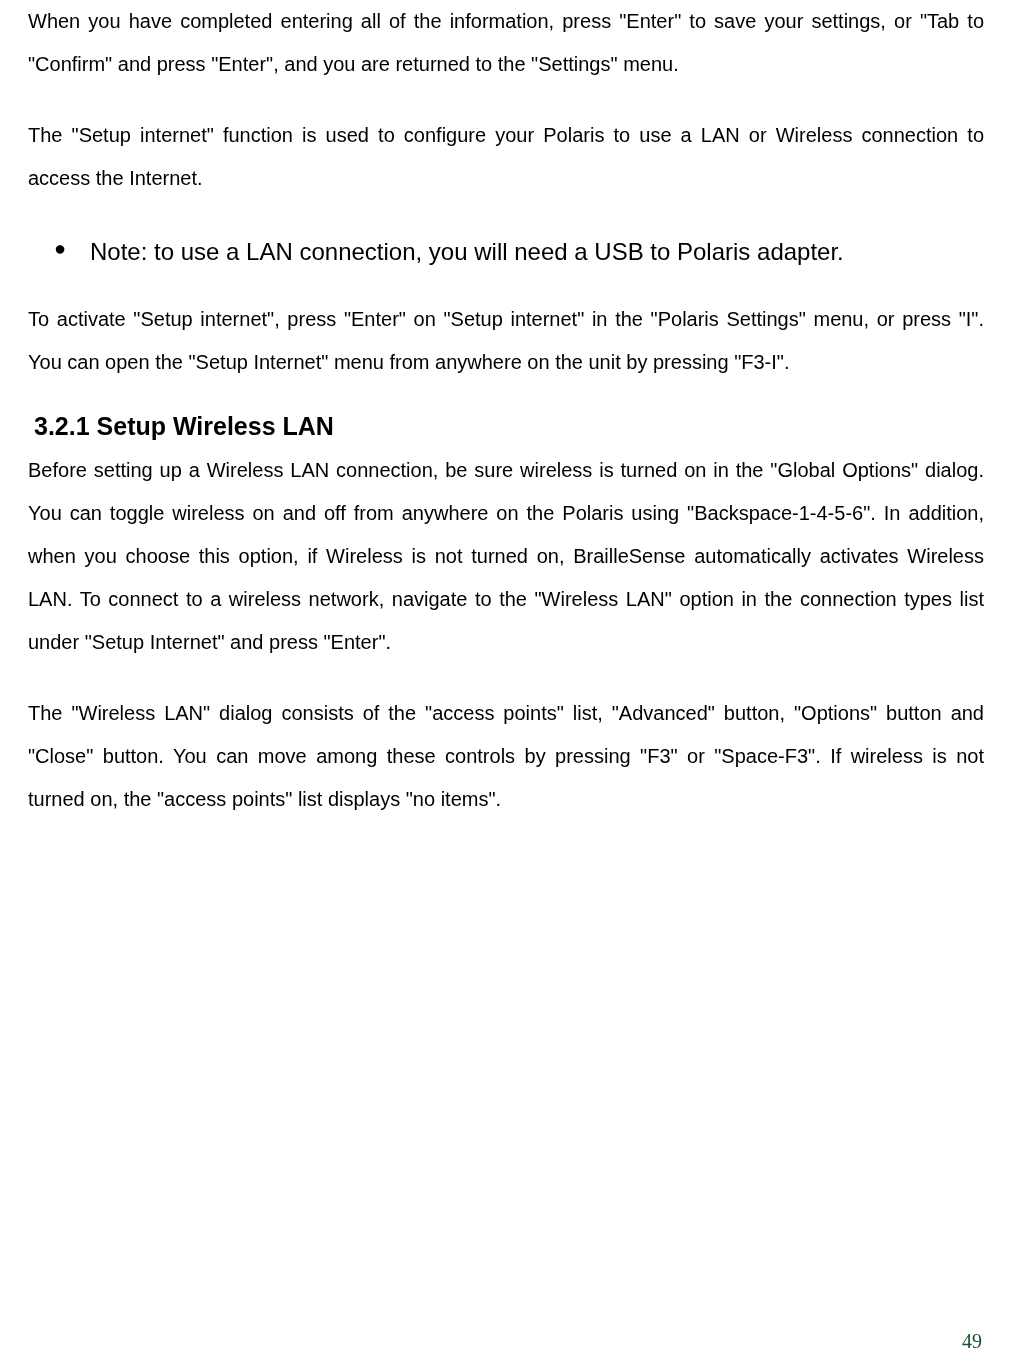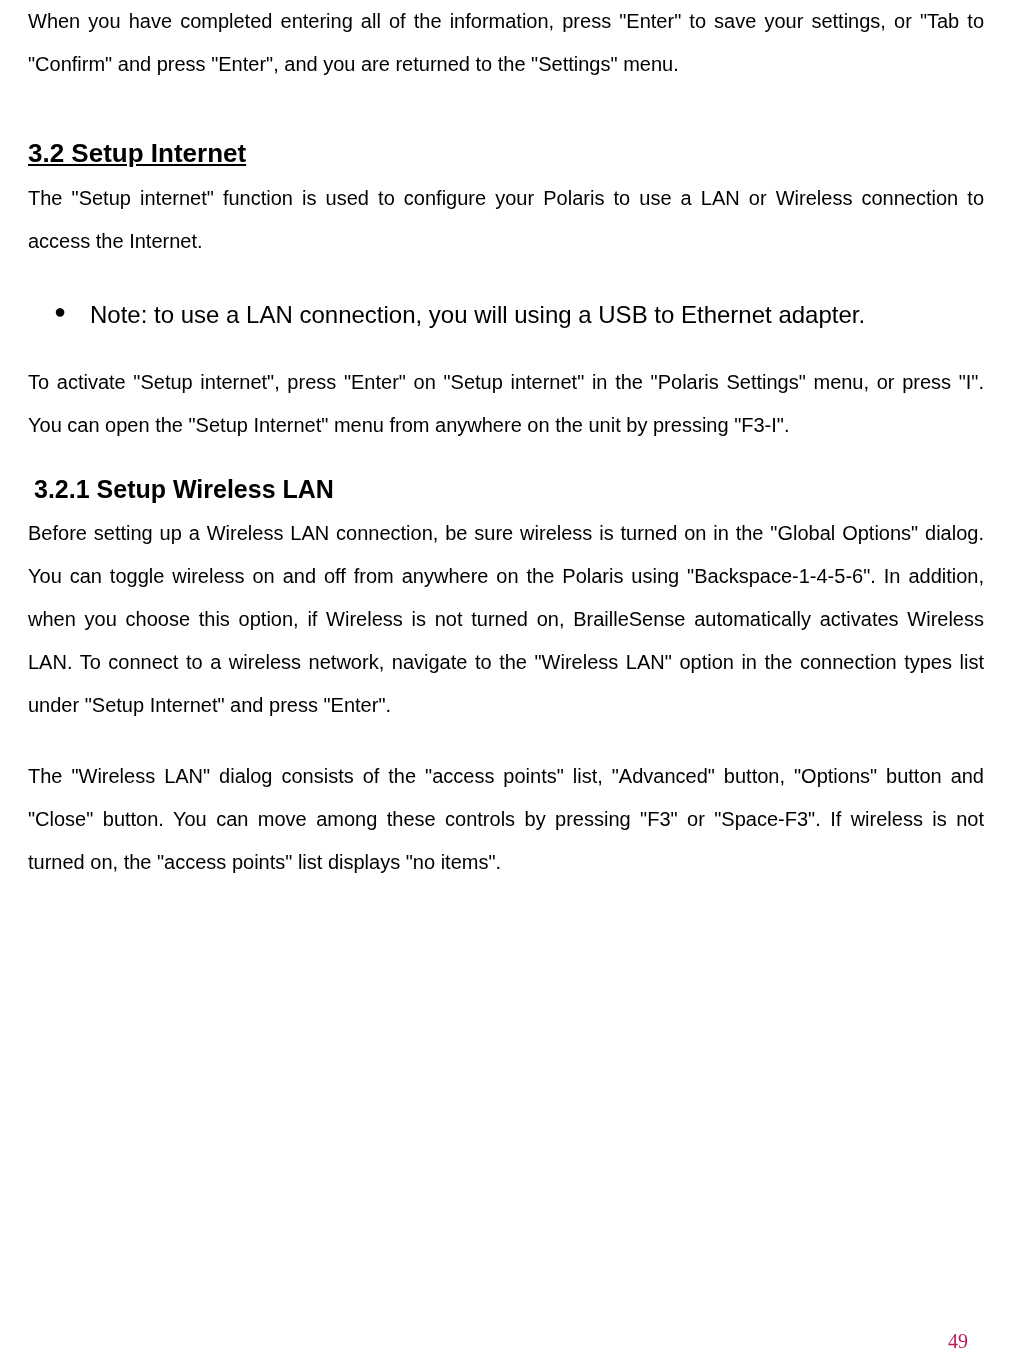--- a/index.html
+++ b/index.html
@@ -50,39 +50,38 @@
     .bullet-item::before {
       content: "●";
       position: absolute;
       left: 26px;
       top: 0;
       font-size: 20px;
     }
     .page-number {
       position: absolute;
       bottom: 18px;
-      right: 44px;
+      right: 30px;
       font-family: "Times New Roman", Times, serif;
       font-size: 20px;
-      color: #be185d;
+      color: #14532d;
     }
   </style>
 </head>
 <body>
 
 <div class="content">
 
   <p class="para">When you have completed entering all of the information, press "Enter" to save your settings, or "Tab to "Confirm" and press "Enter", and you are returned to the "Settings" menu.</p>
 
-  <h2 class="heading-2">3.2 Setup Internet</h2>
 
   <p class="para">The "Setup internet" function is used to configure your Polaris to use a LAN or Wireless connection to access the Internet.</p>
 
   <ul class="bullet-list">
-    <li class="bullet-item">Note: to use a LAN connection, you will using a USB to Ethernet adapter.</li>
+    <li class="bullet-item">Note: to use a LAN connection, you will need a USB to Polaris adapter.</li>
   </ul>
 
   <p class="para">To activate "Setup internet", press "Enter" on "Setup internet" in the "Polaris Settings" menu, or press "I". You can open the "Setup Internet" menu from anywhere on the unit by pressing "F3-I".</p>
 
   <h3 class="heading-3">3.2.1 Setup Wireless LAN</h3>
 
   <p class="para">Before setting up a Wireless LAN connection, be sure wireless is turned on in the "Global Options" dialog. You can toggle wireless on and off from anywhere on the Polaris using "Backspace-1-4-5-6". In addition, when you choose this option, if Wireless is not turned on, BrailleSense automatically activates Wireless LAN. To connect to a wireless network, navigate to the "Wireless LAN" option in the connection types list under "Setup Internet" and press "Enter".</p>
 
   <p class="para">The "Wireless LAN" dialog consists of the "access points" list, "Advanced" button, "Options" button and "Close" button. You can move among these controls by pressing "F3" or "Space-F3". If wireless is not turned on, the "access points" list displays "no items".</p>
 

